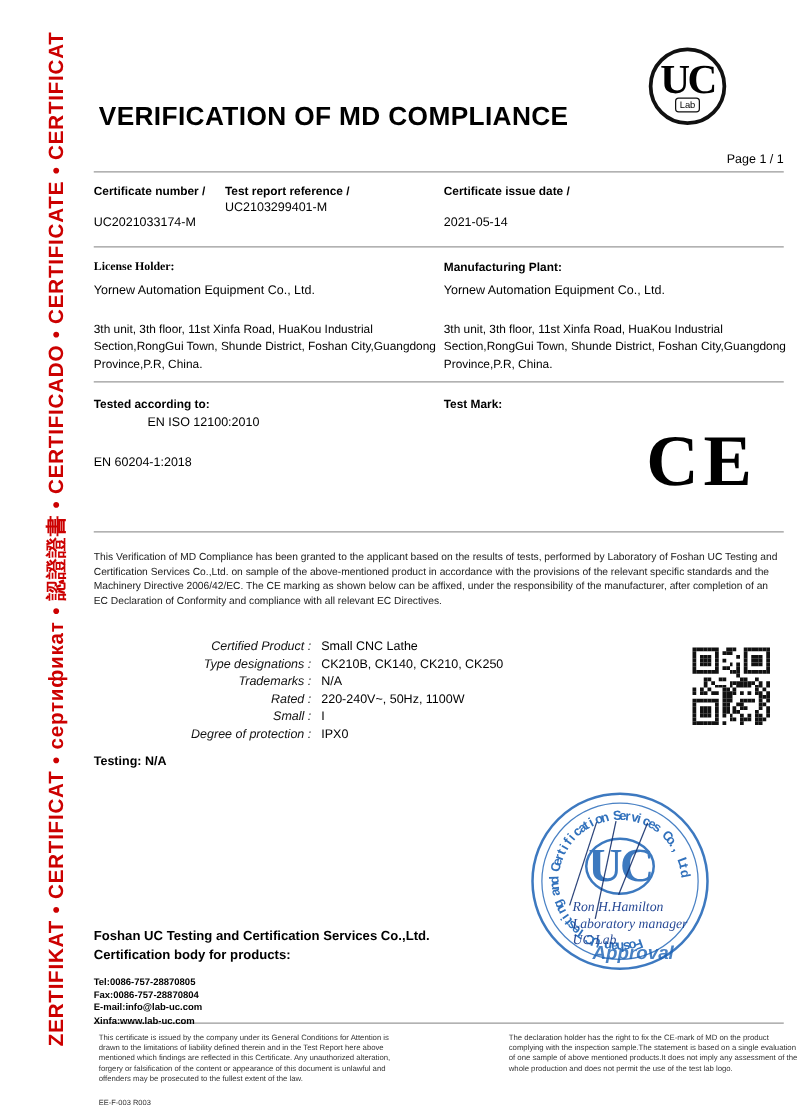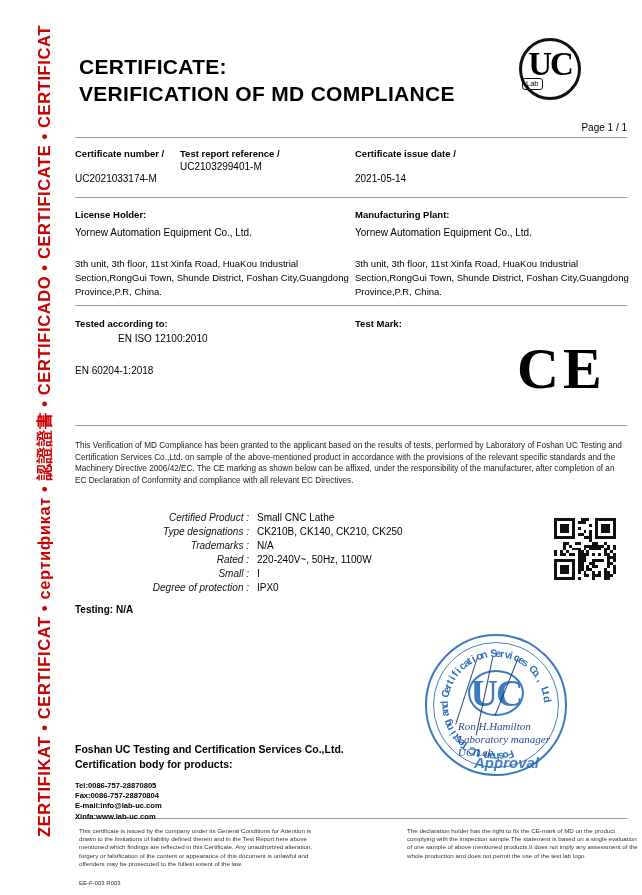--- a/index.html
+++ b/index.html
@@ -69,21 +69,21 @@
     font-weight: bold;
     font-size: 33px;
     line-height: 33px;
     letter-spacing: -2px;
   }
   .uc-logo .uc-lab {
     position: absolute;
     left: 0;
     bottom: 7px;
     width: 100%;
-    text-align: left;
+    text-align: center;
     font-size: 8px;
   }
   .uc-logo .uc-lab span {
     border: 1px solid #111;
     border-radius: 3px;
     padding: 0 3px;
     font-size: 7.5px;
     line-height: 10px;
     display: inline-block;
   }
@@ -337,42 +337,42 @@
   </div>
 
   <div class="content">
 
     <div class="uc-logo">
       <div class="uc-letters">UC</div>
       <div class="uc-lab"><span>Lab</span></div>
     </div>
 
     <h1 class="title">
-      <span>CERTIFICATE:</span><br>
+      <br>
       <span>VERIFICATION OF MD COMPLIANCE</span>
     </h1>
 
     <div class="page-num">Page  1 / 1</div>
 
     <div class="rule" style="top:137px;"></div>
     <div class="rule" style="top:197px;"></div>
     <div class="rule" style="top:305px;"></div>
     <div class="rule" style="top:425px;"></div>
     <div class="rule" style="top:818px;"></div>
 
     <div class="lbl" style="left:13px; top:148px;">Certificate number /</div>
     <div class="val" style="left:13px; top:173px;">UC2021033174-M</div>
 
     <div class="lbl" style="left:118px; top:148px;">Test report reference /</div>
     <div class="val" style="left:118px; top:161px;">UC2103299401-M</div>
 
     <div class="lbl" style="left:293px; top:148px;">Certificate issue date /</div>
     <div class="val" style="left:293px; top:173px;">2021-05-14</div>
 
-    <div class="lbl" style="left:13px; top:209px;">License Holder:</div>
+    <div class="lbl" style="left:13px; top:209px;font-family:Liberation Serif, serif;">License Holder:</div>
     <div class="val" style="left:13px; top:227px;">Yornew Automation Equipment Co., Ltd.</div>
     <div class="val-sm" style="left:13px; top:257px; width:275px;">3th unit, 3th floor, 11st Xinfa Road, HuaKou Industrial Section,RongGui Town, Shunde District, Foshan City,Guangdong Province,P.R, China.</div>
 
     <div class="lbl" style="left:293px; top:209px;">Manufacturing Plant:</div>
     <div class="val" style="left:293px; top:227px;">Yornew Automation Equipment Co., Ltd.</div>
     <div class="val-sm" style="left:293px; top:257px; width:275px;">3th unit, 3th floor, 11st Xinfa Road, HuaKou Industrial Section,RongGui Town, Shunde District, Foshan City,Guangdong Province,P.R, China.</div>
 
     <div class="lbl" style="left:13px; top:318px;">Tested according to:</div>
     <div class="val" style="left:13px; top:333px;padding-left:43px;">EN ISO 12100:2010</div>
     <div class="val" style="left:13px; top:365px;">EN 60204-1:2018</div>

